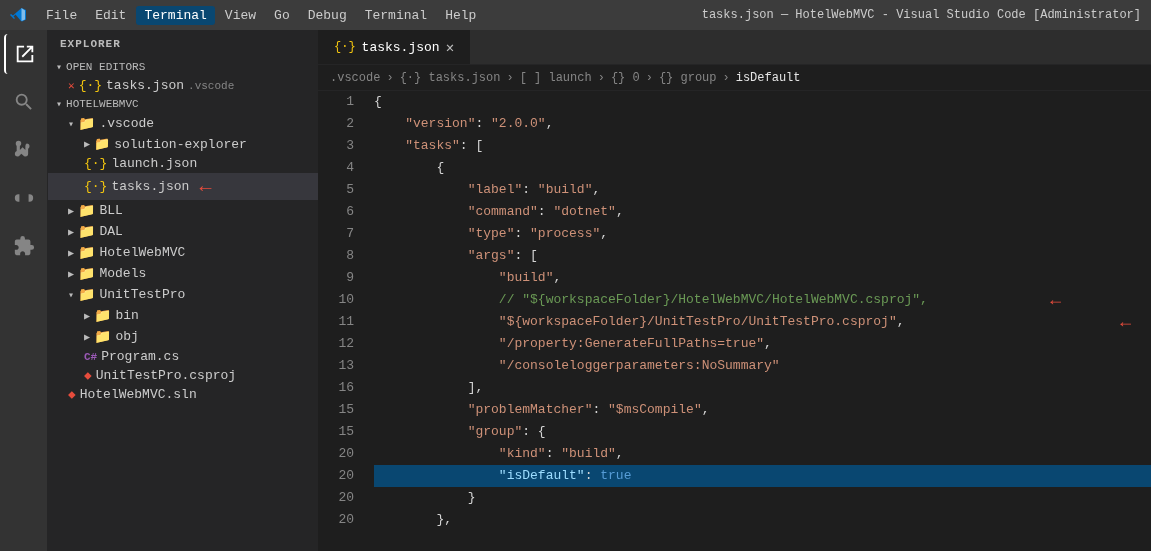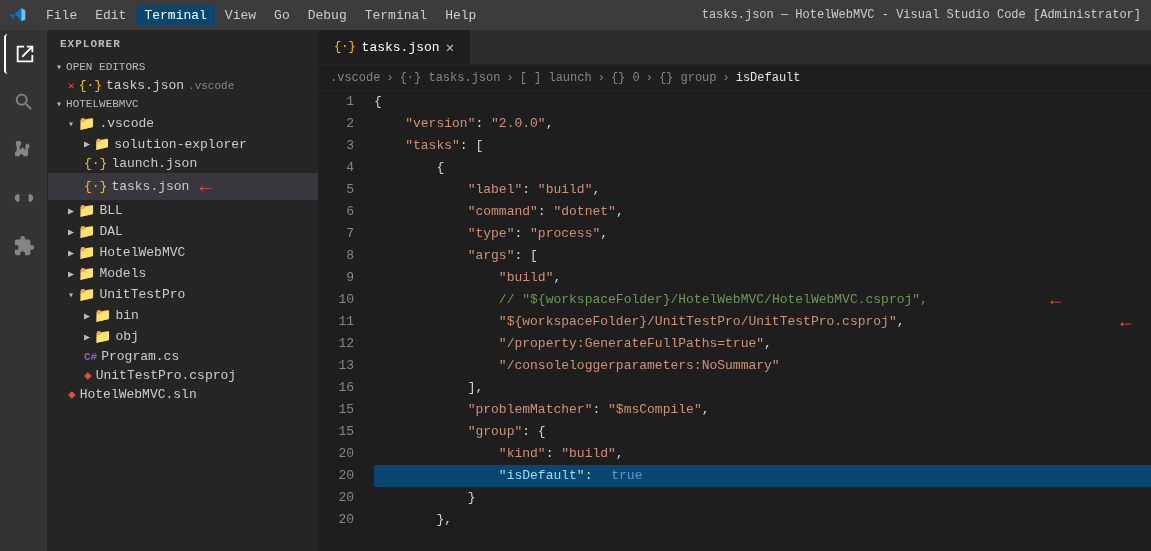--- a/index.html
+++ b/index.html
@@ -209,21 +209,21 @@
       font-size: 13px;
       position: relative;
     }
     .code-line.highlighted-line {
       background: #094771;
     }
 
     
     .str { color: #ce9178; }
     .key { color: #9cdcfe; }
-    .bool { color: #569cd6; margin-left: 11px; }
+    .bool { color: #569cd6; }
     .comment { color: #6a9955; }
     .punct { color: #d4d4d4; }
 
     .watermark {
       position: absolute;
       bottom: 26px;
       right: 20px;
       color: #555;
       font-size: 12px;
       pointer-events: none;

